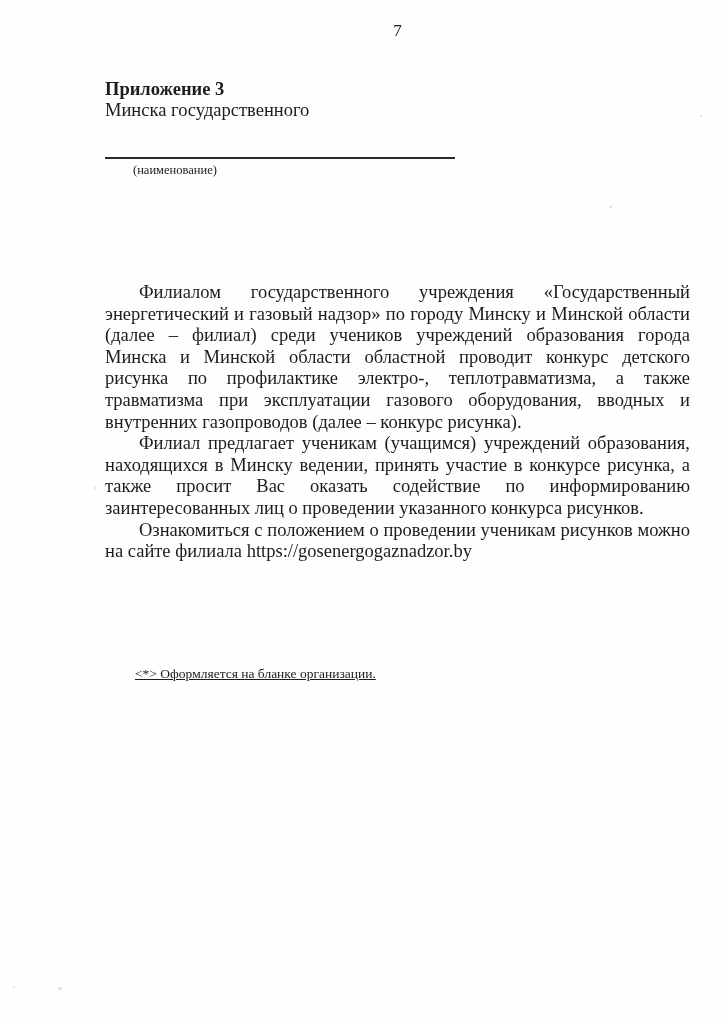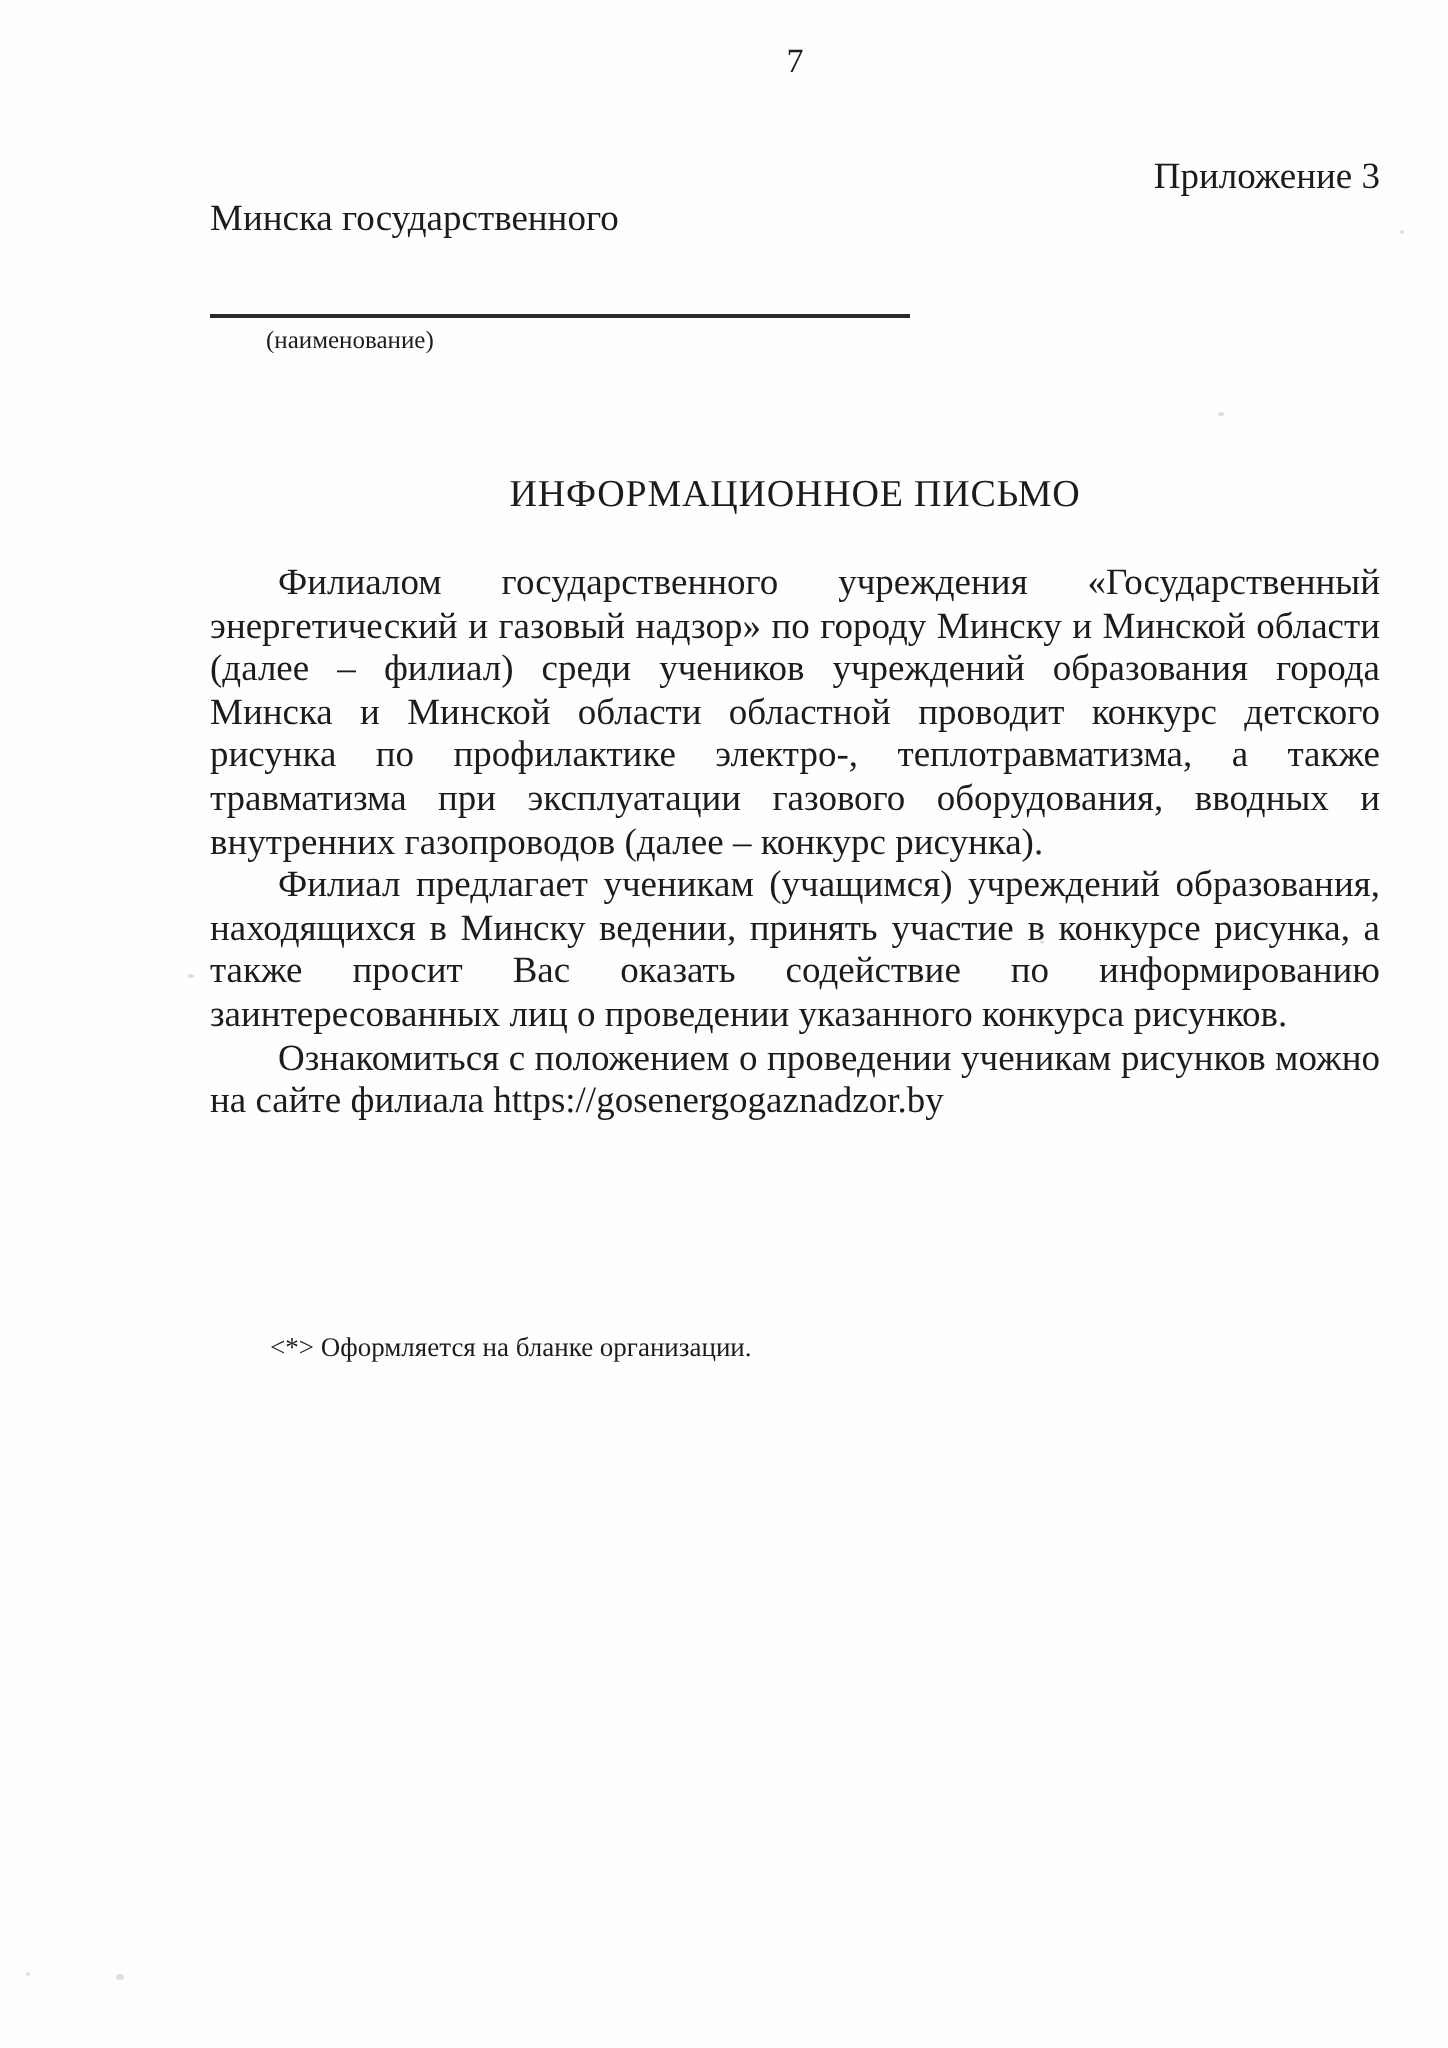--- a/index.html
+++ b/index.html
@@ -26,22 +26,23 @@
     left: 105px;
     width: 585px;
     text-align: center;
     font-size: 17px;
   }
   .appendix {
     position: absolute;
     top: 79px;
     left: 105px;
     width: 585px;
-    text-align: right;
+    text-align: left;
     font-size: 18.5px;
+    font-weight: bold;
   }
   .letterhead {
     position: absolute;
     top: 97px;
     left: 105px;
     width: 585px;
     font-size: 18.5px;
     line-height: 26px;
   }
   .sign-line {
@@ -81,20 +82,21 @@
   .body-text p {
     margin: 0;
     text-indent: 34px;
   }
   .footnote {
     position: absolute;
     top: 666px;
     left: 135px;
     width: 555px;
     font-size: 13.5px;
+    text-decoration: underline;
   }
   
   .speck {
     position: absolute;
     width: 3px;
     height: 2px;
     background: rgba(80, 80, 80, 0.18);
     border-radius: 50%;
   }
   .s1 { top: 206px; left: 609px; }
@@ -121,21 +123,20 @@
   <div class="appendix">Приложение 3</div>
 
   <div class="letterhead">
     <div>Минска государственного</div>
   </div>
 
   <div class="sign-line"></div>
 
   <div class="sign-caption">(наименование)</div>
 
-  <h1 class="doc-title">ИНФОРМАЦИОННОЕ ПИСЬМО</h1>
 
   <div class="body-text">
     <p>Филиалом государственного учреждения «Государственный энергетический и газовый надзор» по городу Минску и Минской области (далее – филиал) среди учеников учреждений образования города Минска и Минской области областной проводит конкурс детского рисунка по профилактике электро-, теплотравматизма, а также травматизма при эксплуатации газового оборудования, вводных и внутренних газопроводов (далее – конкурс рисунка).</p>
     <p>Филиал предлагает ученикам (учащимся) учреждений образования, находящихся в Минску ведении, принять участие в конкурсе рисунка, а также просит Вас оказать содействие по информированию заинтересованных лиц о проведении указанного конкурса рисунков.</p>
     <p><span>Ознакомиться с положением о проведении ученикам рисунков можно на сайте филиала </span><span>https://gosenergogaznadzor.by</span></p>
   </div>
 
   <div class="footnote">&lt;*&gt; Оформляется на бланке организации.</div>
 
 </div>

